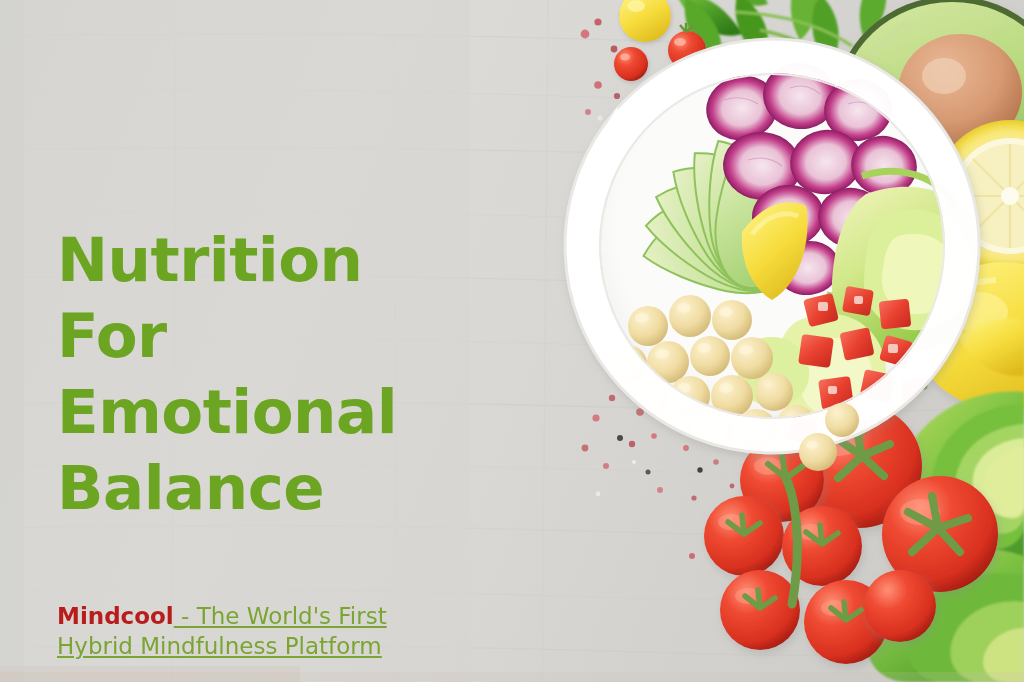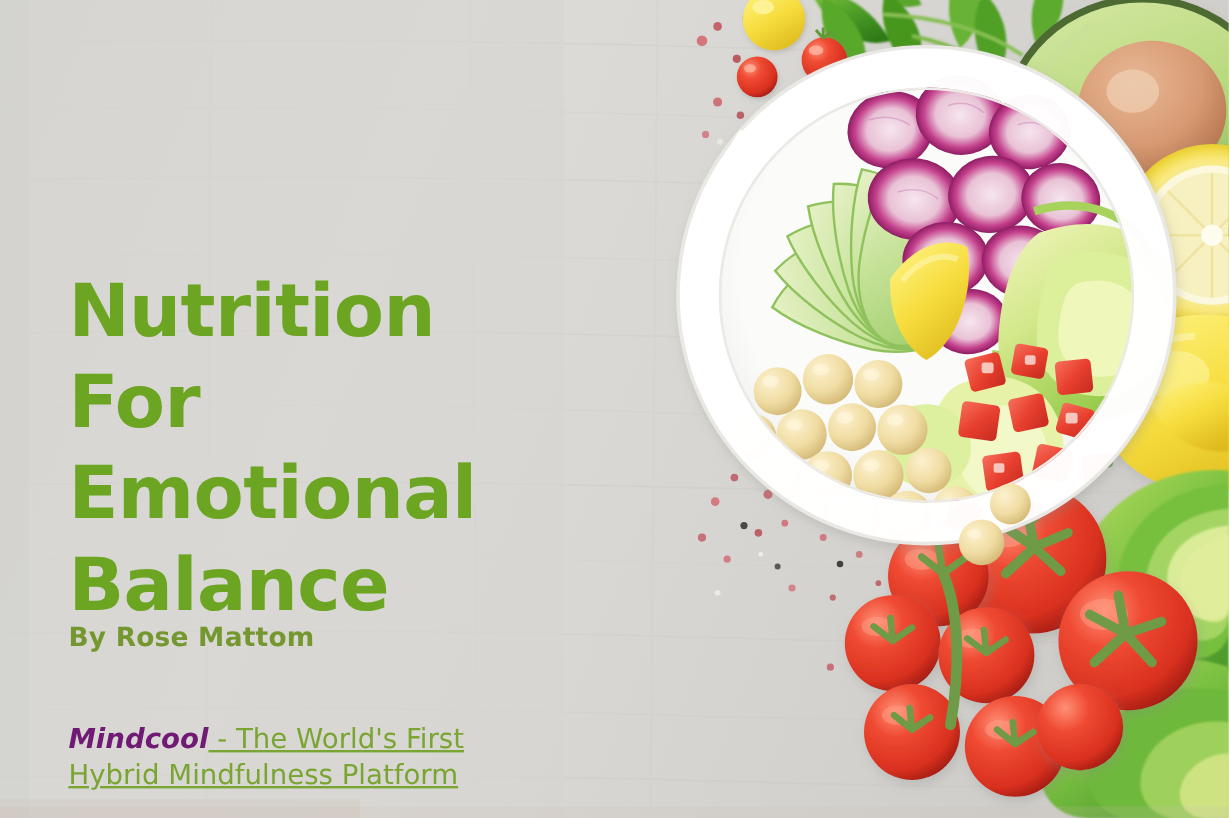--- a/index.html
+++ b/index.html
@@ -73,22 +73,21 @@
     width: 400px;
     margin: 0;
     font-family: "DejaVu Sans", sans-serif;
     font-size: 23px;
     line-height: 30px;
     font-weight: normal;
     color: #7aa532;
   }
   #tagline .brand {
     font-weight: bold;
-    color: #701a75;
-    font-style: italic;
+    color: #b91c1c;
   }
   #tagline .rest { font-weight: normal; text-decoration: underline; }
 </style>
 </head>
 <body>
 
 <div id="slide">
 
   <svg id="photo" viewBox="0 0 1024 682" preserveAspectRatio="none" xmlns="http://www.w3.org/2000/svg">
     <defs>
@@ -555,18 +554,17 @@
 
       <rect x="0" y="672" width="1024" height="10" fill="#cdbfb4" opacity="0.18"></rect>
     </g>
   </svg>
 
   <div id="text-col">
     <h1 id="title">Nutrition For
 Emotional
 Balance</h1>
 
-    <p id="byline">By Rose Mattom</p>
 
     <p id="tagline"><span class="brand">Mindcool</span><span class="rest"> - The World's First Hybrid Mindfulness Platform</span></p>
   </div>
 
 </div>
 
 </body></html>

